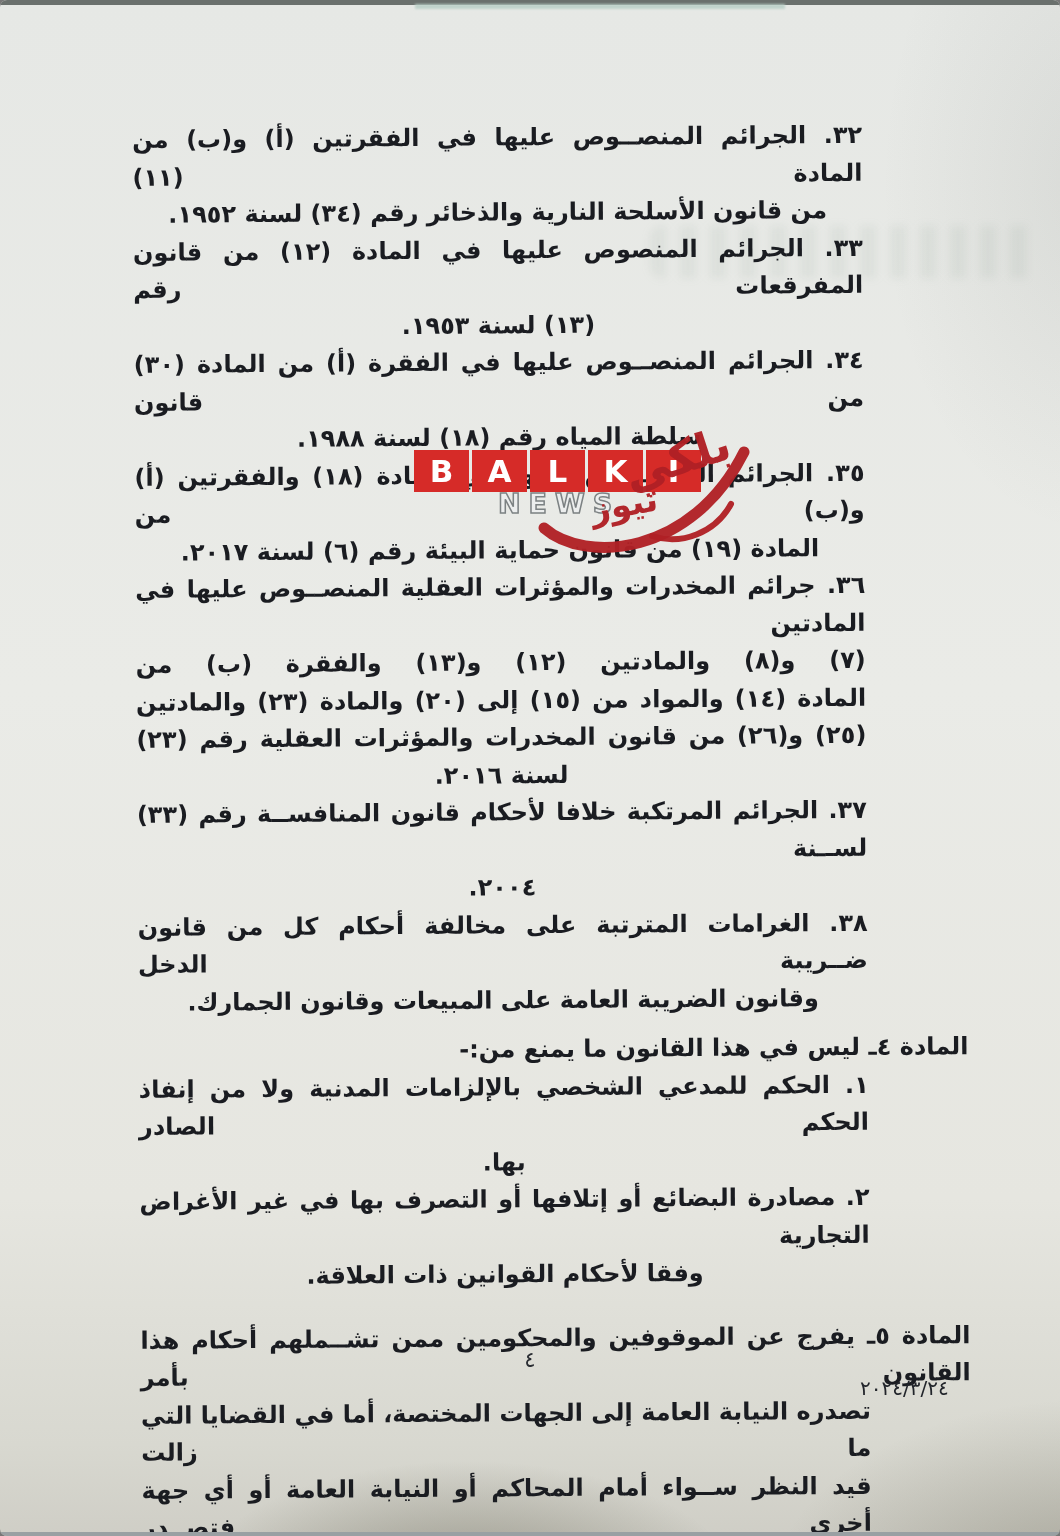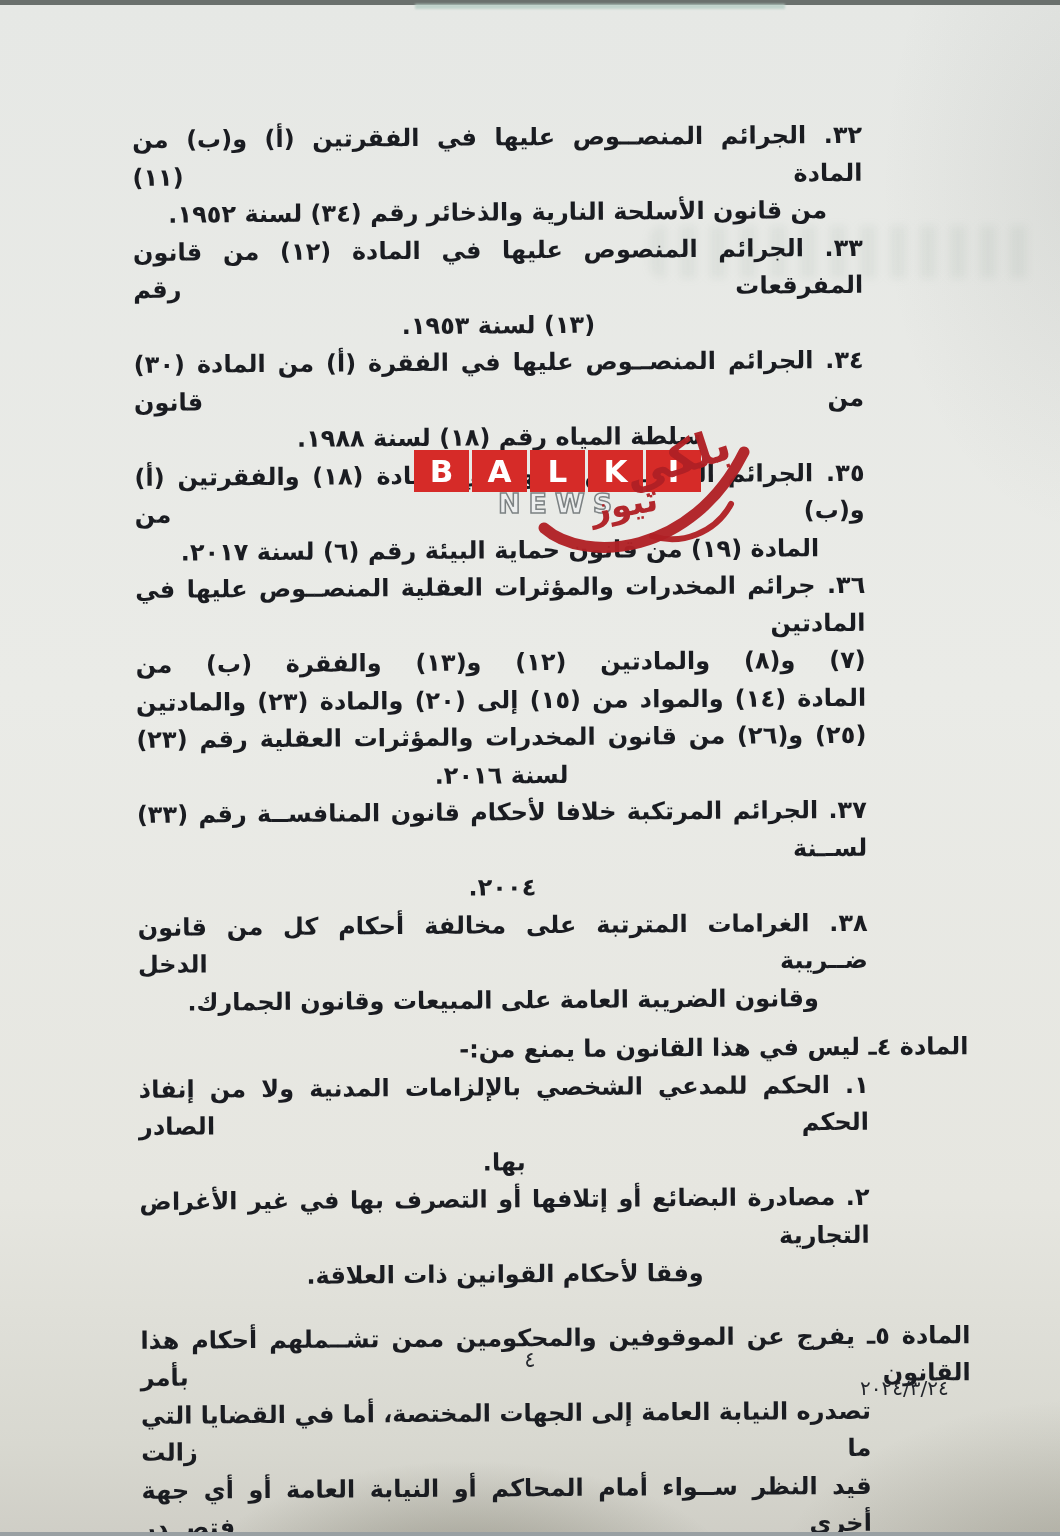--- a/index.html
+++ b/index.html
@@ -4,20 +4,21 @@
 <style>
   html,body{margin:0;padding:0;background:#777;}
   .page{
     position:relative;width:1060px;height:1536px;overflow:hidden;
     font-family:"DejaVu Sans",sans-serif;
     background:
       radial-gradient(430px 210px at 44% 104%, rgba(86,84,66,0.50), rgba(86,84,66,0) 65%),
       radial-gradient(520px 320px at 103% 104%, rgba(96,94,76,0.38), rgba(96,94,76,0) 62%),
       radial-gradient(300px 500px at 103% 12%, rgba(90,95,90,0.10), rgba(90,95,90,0) 70%),
       linear-gradient(180deg,#e6e8e5 0%,#eaebe7 45%,#e6e6e0 78%,#d8d8d0 94%,#cfcec6 100%);
+    border-radius: 7px;
   }
   .edge-top{position:absolute;top:0;left:0;right:0;height:5px;background:#6a706d;z-index:4;}
   .edge-top-teal{position:absolute;top:4px;left:415px;width:370px;height:5px;background:#b9cfc7;filter:blur(1.2px);opacity:.85;z-index:4;}
   .edge-bottom{position:absolute;bottom:0;left:0;right:0;height:4px;background:#99a0a3;z-index:4;}
   .ghost{position:absolute;top:226px;left:650px;width:390px;height:52px;z-index:1;
     background:repeating-linear-gradient(90deg, rgba(128,150,134,0.10) 0 16px, rgba(128,150,134,0) 16px 30px);
     filter:blur(4px);border-radius:12px;}
 
   .content{
     position:absolute;top:119px;left:132px;right:98px;z-index:2;

